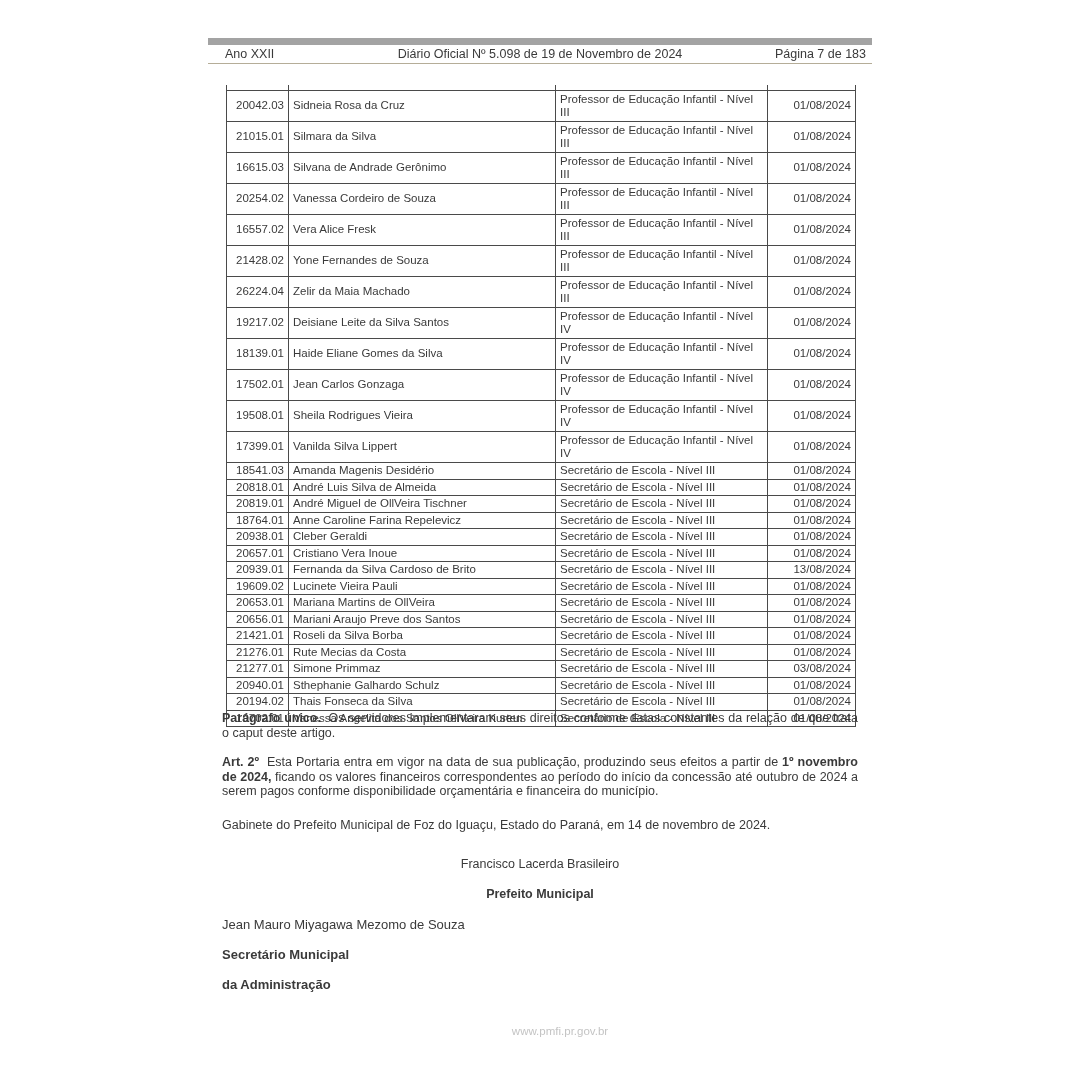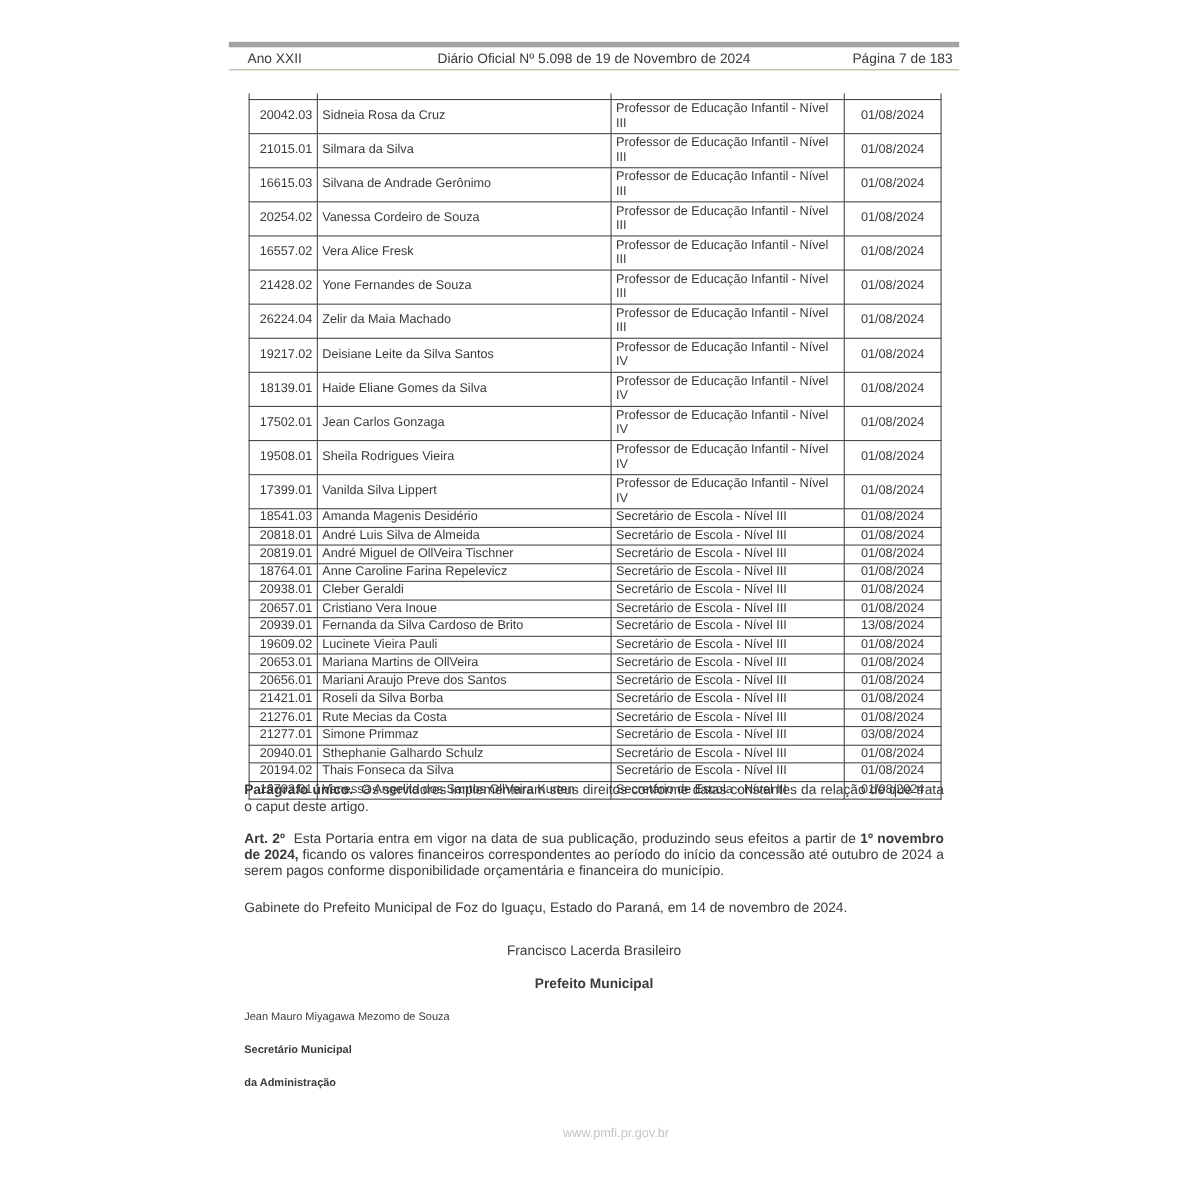--- a/index.html
+++ b/index.html
@@ -9,21 +9,21 @@
     font-family: "Liberation Sans", "DejaVu Sans", sans-serif;
     color: #3a3a3a;
     position: relative;
     overflow: hidden;
   }
   .b { font-weight: bold; margin-top: 15px; }
 
   
   .header {
     position: absolute; top: 38px; left: 208px; width: 664px; height: 26px;
-    border-top: 5px solid #a3a3a3;
+    border-top: 7px solid #a3a3a3;
     border-bottom: 1px solid #b5ad98;
     display: flex; align-items: center; justify-content: space-between;
     font-size: 12.5px;
     padding: 0 2px;
     box-sizing: border-box;
   }
   .header .h-left  { padding-left: 15px; }
   .header .h-right { padding-right: 4px; }
   .header .h-center {
     position: absolute; left: 50%; transform: translateX(-50%);
@@ -50,39 +50,39 @@
     font-size: 11.5px;
     line-height: 13.5px;
     padding: 1px 4px;
     vertical-align: middle;
     overflow: hidden;
   }
   table.records tr.tall td { height: 28px; }
   td.c-id   { text-align: right; padding-right: 5px; }
   td.c-name { padding-left: 6px; white-space: nowrap; }
   td.c-pos  { padding-left: 5px; }
-  td.c-date { text-align: center; }
+  td.c-date { text-align: right; }
 
   
   .paragraphs {
     position: absolute; top: 711px; left: 222px; width: 636px;
     font-size: 12.5px; line-height: 14.5px;
   }
   .paragraphs p { margin: 0; text-align: justify; }
   .paragraphs p + p { margin-top: 15px; }
   .paragraphs p:nth-child(3) { margin-top: 19px; text-align: left; }
 
   
   .sig-center {
     position: absolute; top: 857px; left: 222px; width: 636px;
     text-align: center; font-size: 12.5px; line-height: 15px;
   }
   .sig-left {
     position: absolute; top: 917px; left: 222px;
-    text-align: left; font-size: 10px; line-height: 15px;
+    text-align: left; font-size: 13px; line-height: 15px;
   }
 
   
   .footer {
     position: absolute; top: 1025px; left: 0; width: 1080px;
     text-align: center; font-size: 11.5px; color: #c4c4c4; margin-left: 20px;
   }
 </style>
 </head>
 <body>

